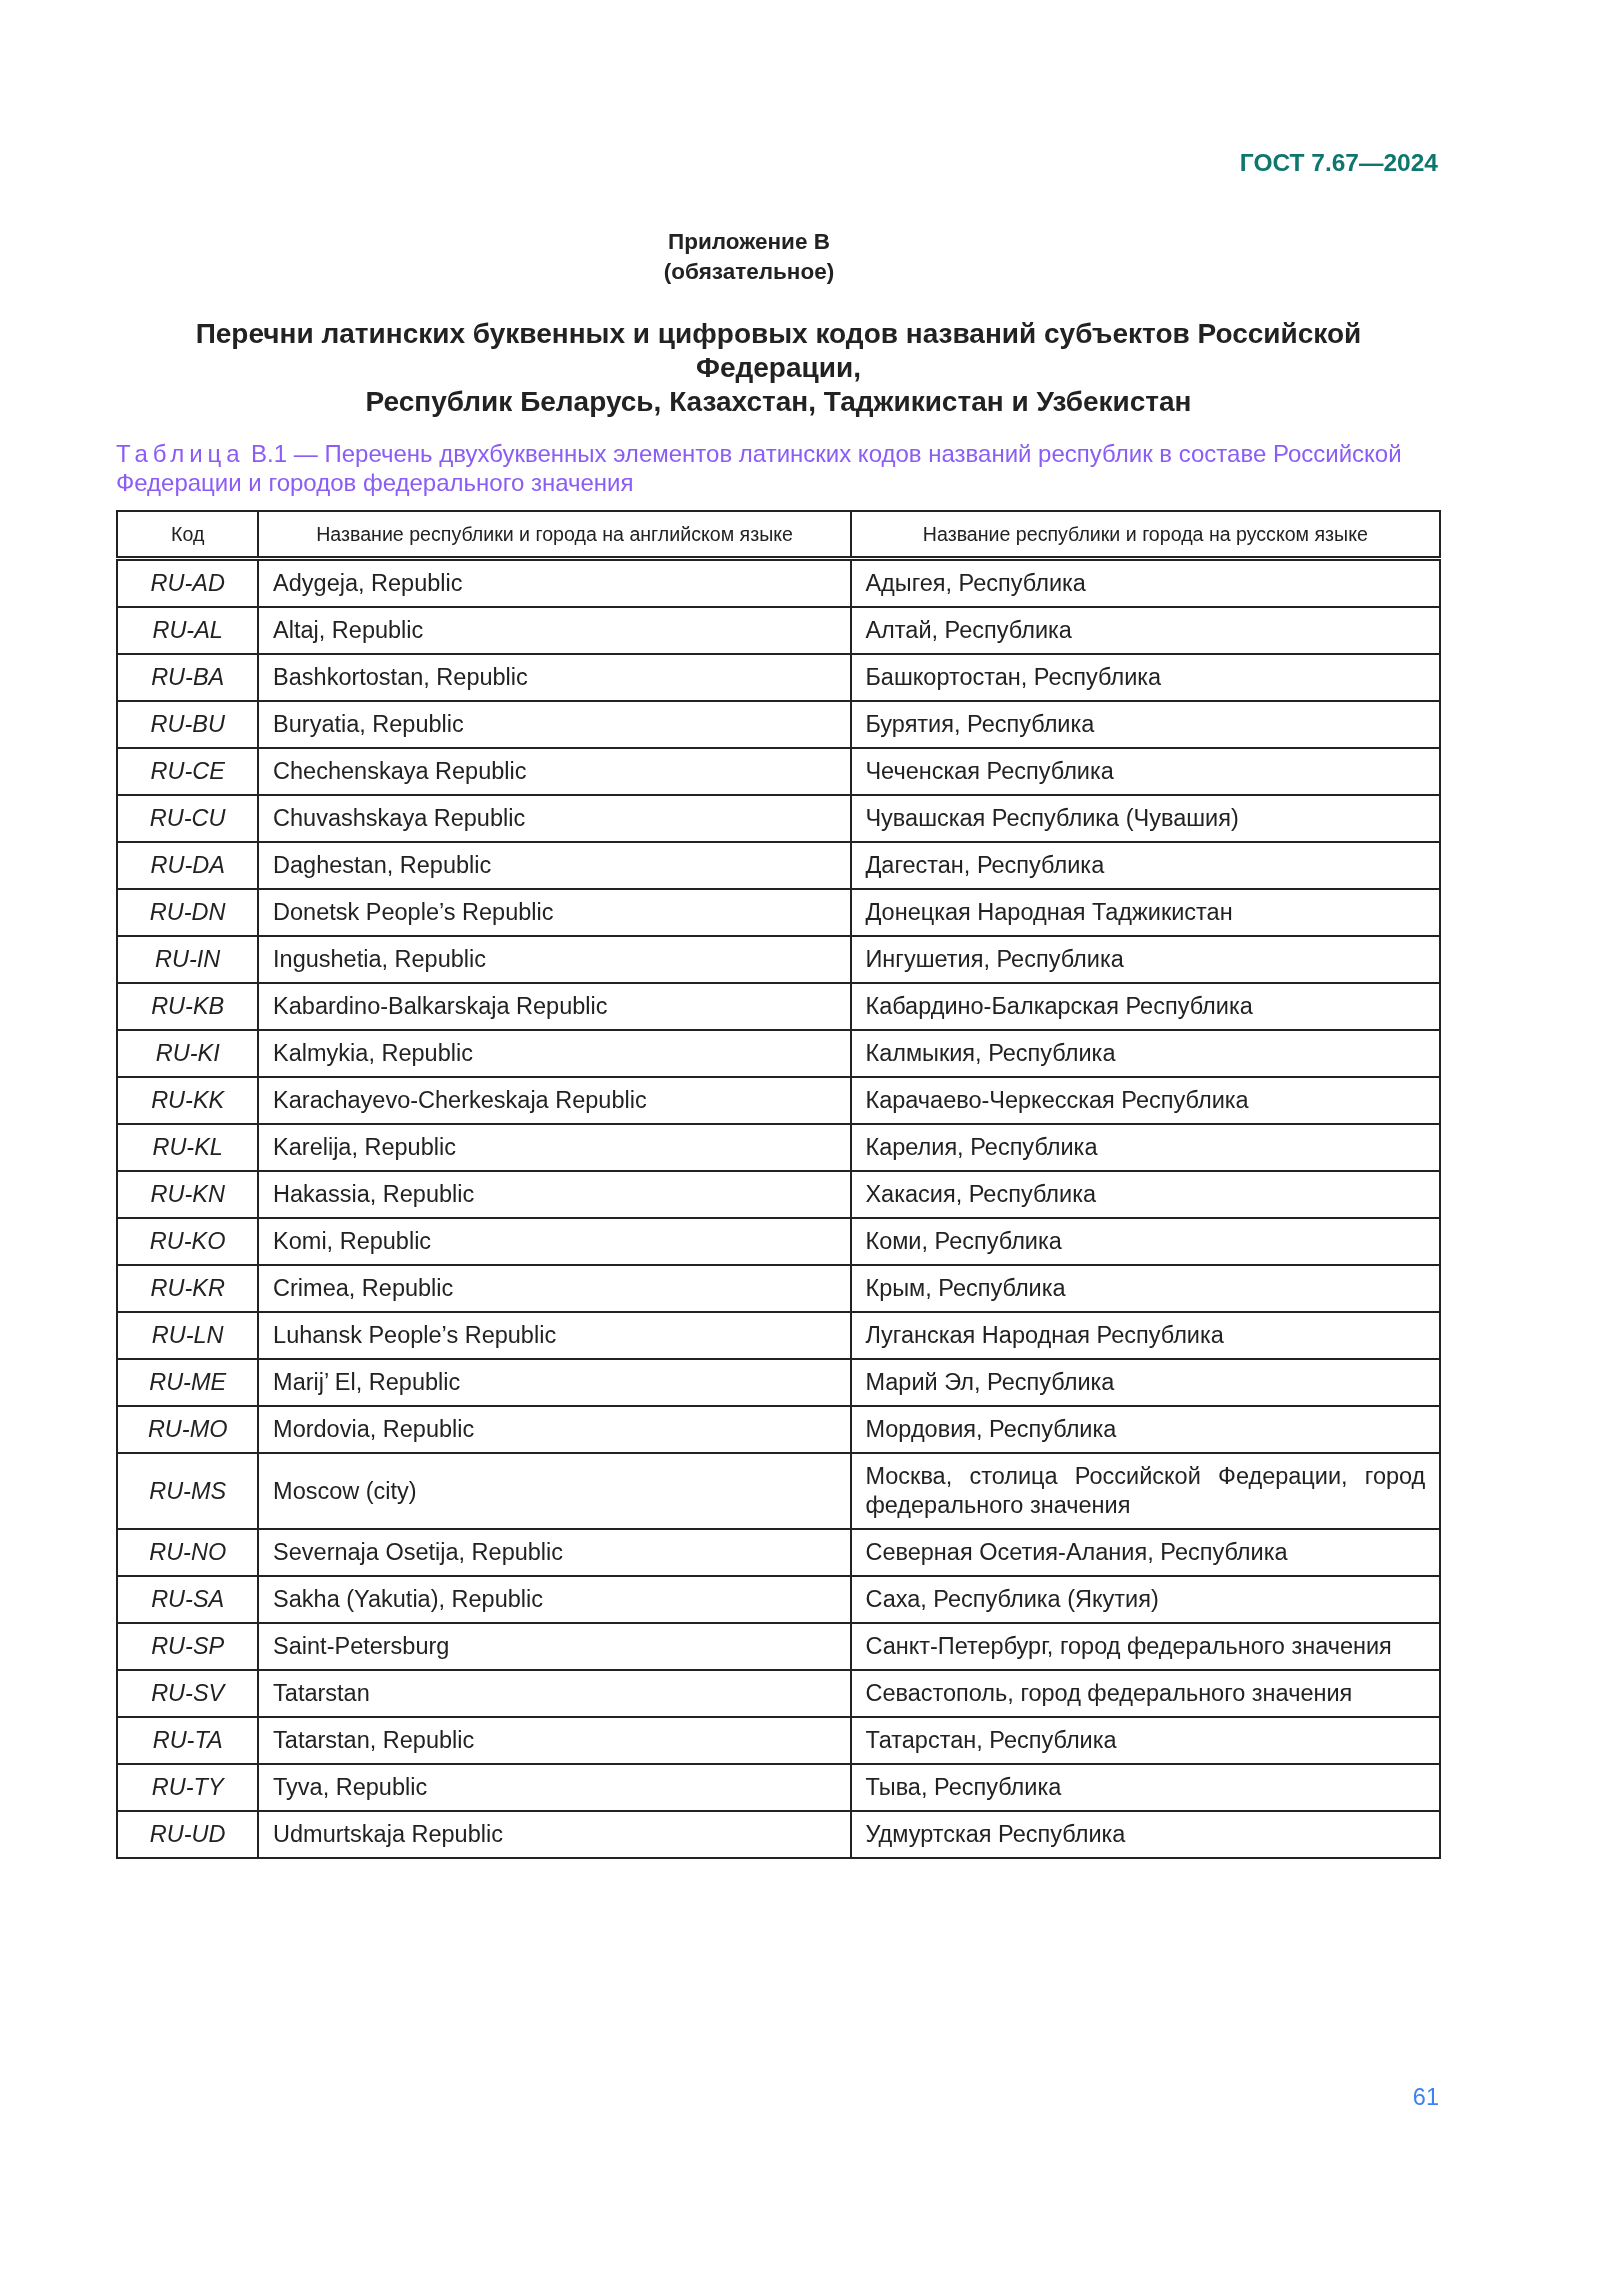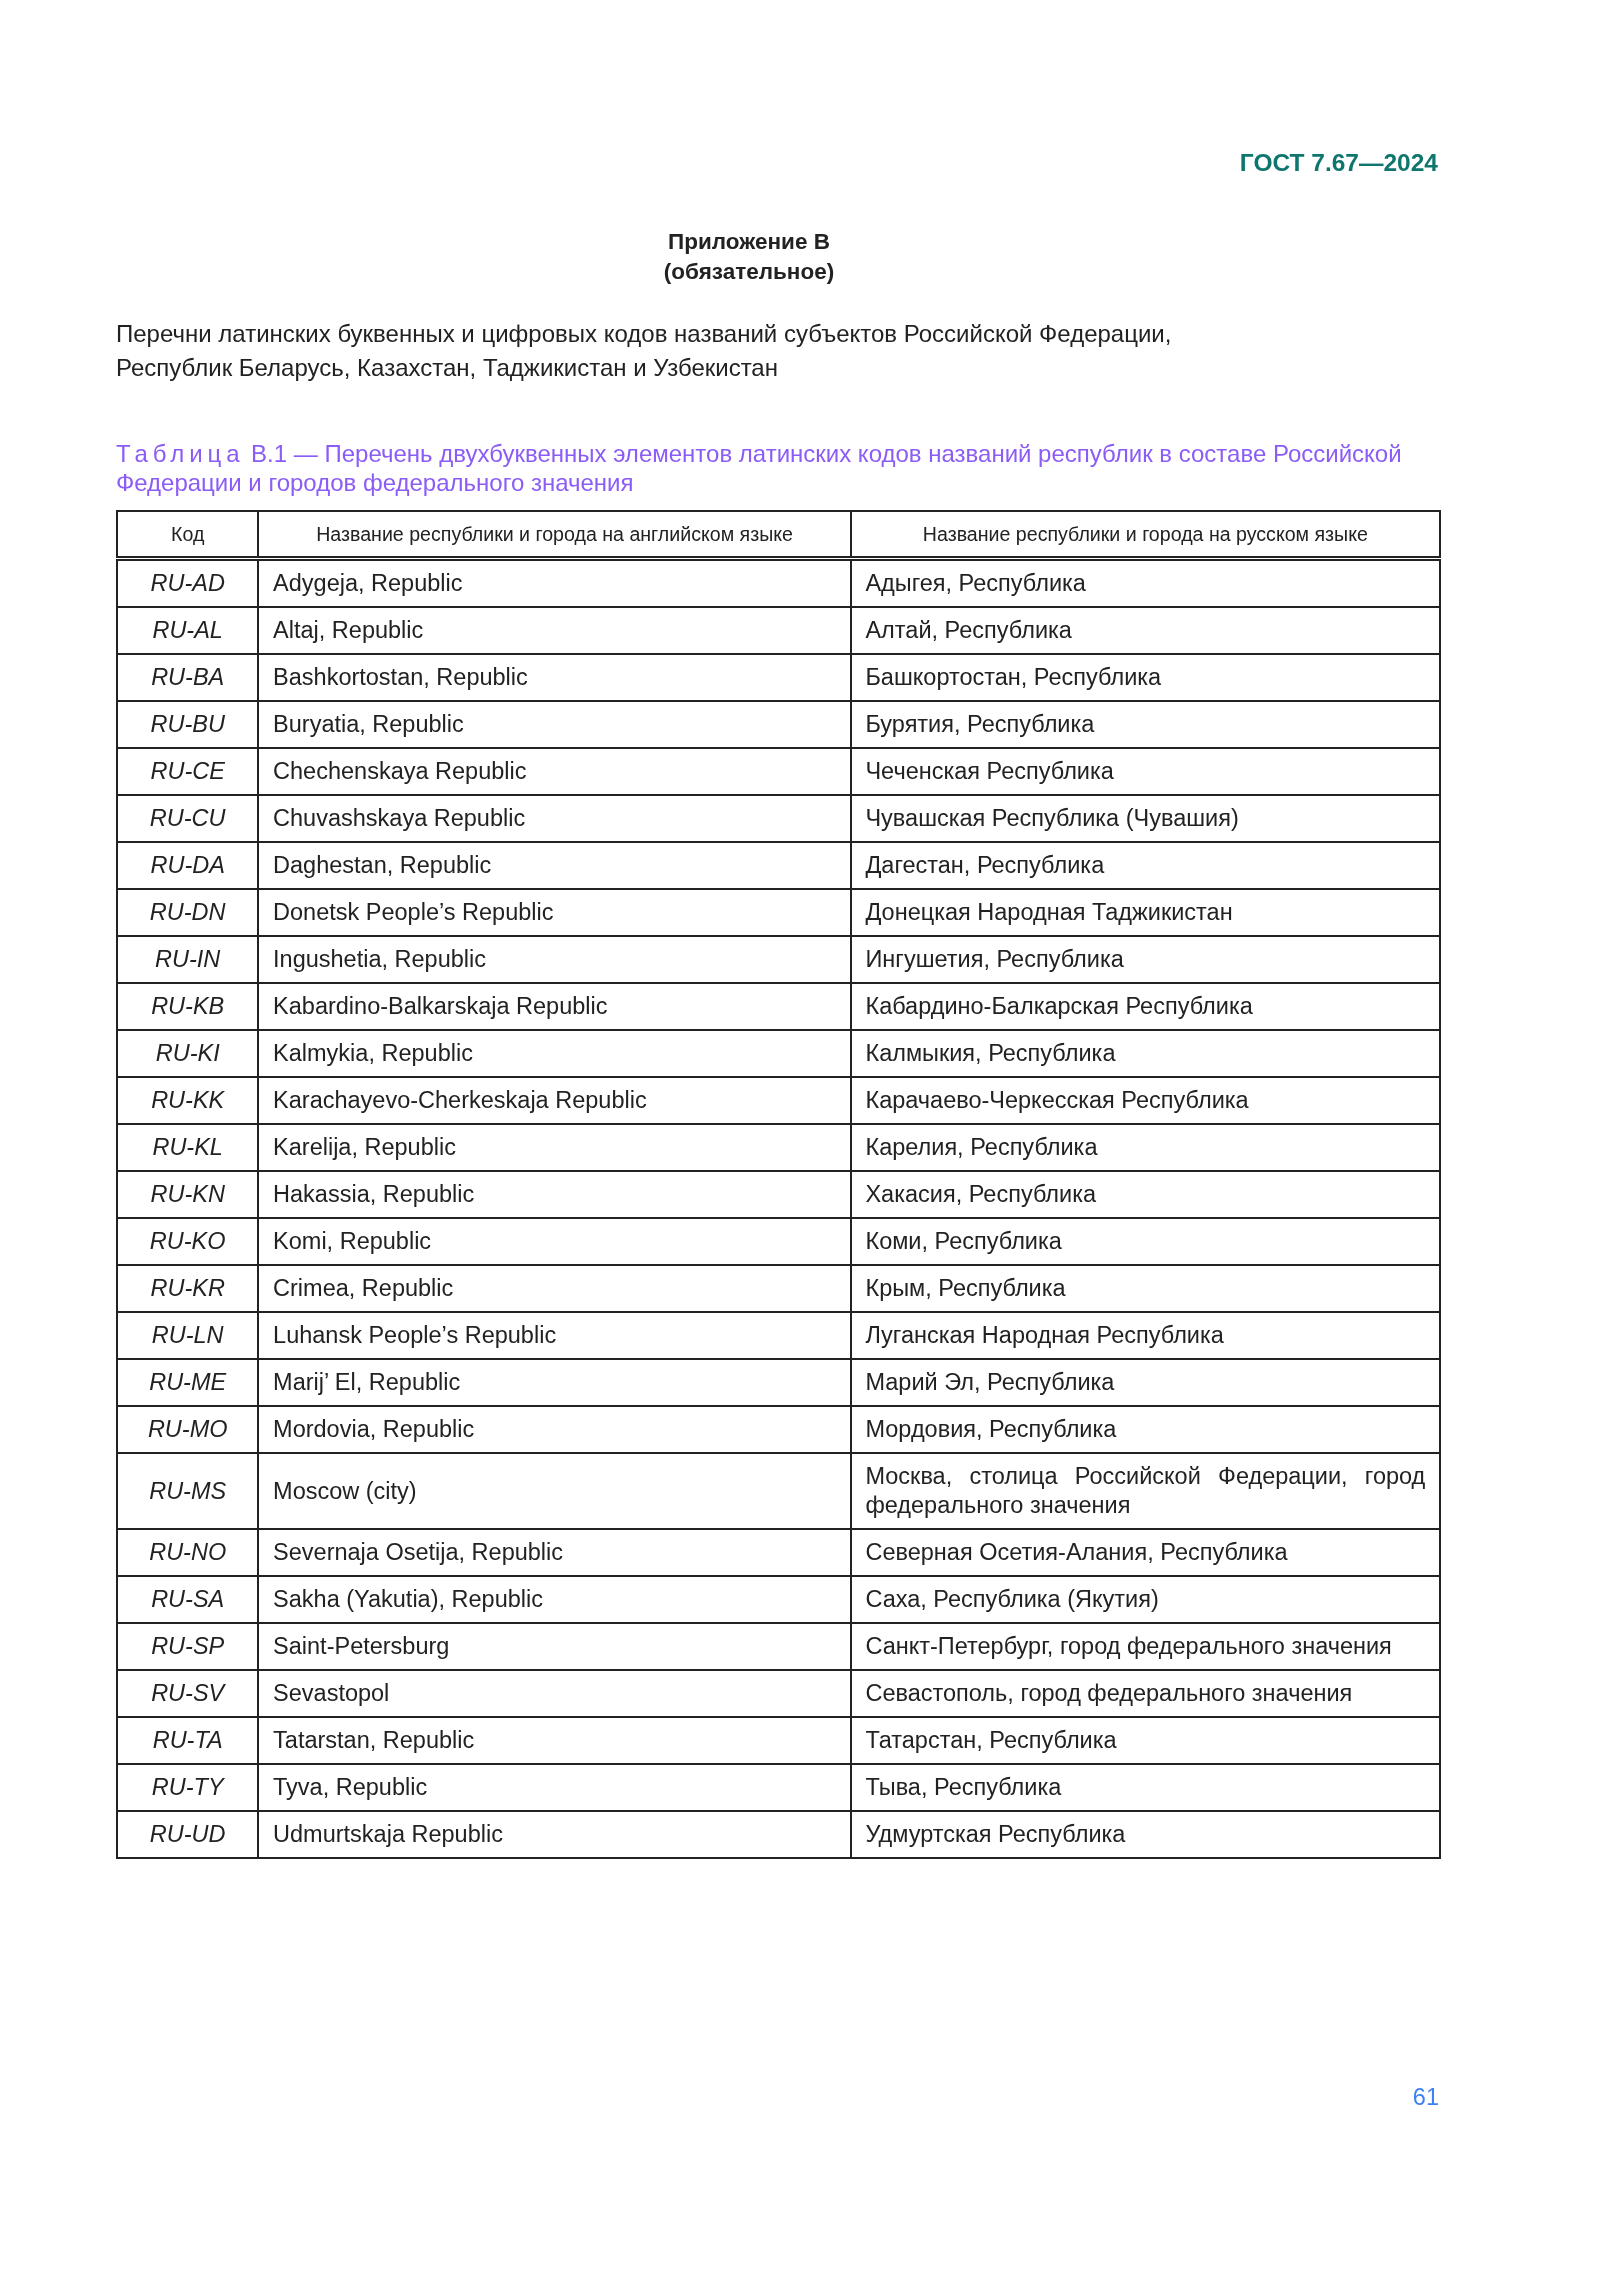--- a/index.html
+++ b/index.html
@@ -11,21 +11,21 @@
       position: absolute; top: 149px; right: 183px;
       font-size: 24.5px; font-weight: bold; color: #0f766e;
     }
     .appendix {
       position: absolute; left: 0; width: 1498px; top: 227px;
       text-align: center; font-size: 22.5px; font-weight: bold; line-height: 30px;
     }
     .appendix div { margin: 0; }
     .title {
       position: absolute; left: 116px; width: 1325px; top: 317px;
-      font-size: 24px; font-weight: normal; line-height: 34px;
+      text-align: center; font-size: 28px; font-weight: bold; line-height: 34px;
     }
     .caption {
       position: absolute; left: 116px; width: 1333px; top: 439px;
       font-size: 24px; line-height: 29px; color: #8b5cf6;
     }
     .caption .spaced { letter-spacing: 4.9px; }
     table.codes {
       position: absolute; left: 116px; top: 510px; width: 1325px;
       border-collapse: collapse; border: 2.9px solid #222;
     }
@@ -187,21 +187,21 @@
         <td class="en">Sakha (Yakutia), Republic</td>
         <td class="ru">Саха, Республика (Якутия)</td>
       </tr>
       <tr>
         <td class="code">RU-SP</td>
         <td class="en">Saint-Petersburg</td>
         <td class="ru">Санкт-Петербург, город федерального значения</td>
       </tr>
       <tr>
         <td class="code">RU-SV</td>
-        <td class="en">Sevastopol</td>
+        <td class="en">Tatarstan</td>
         <td class="ru">Севастополь, город федерального значения</td>
       </tr>
       <tr>
         <td class="code">RU-TA</td>
         <td class="en">Tatarstan, Republic</td>
         <td class="ru">Татарстан, Республика</td>
       </tr>
       <tr>
         <td class="code">RU-TY</td>
         <td class="en">Tyva, Republic</td>

